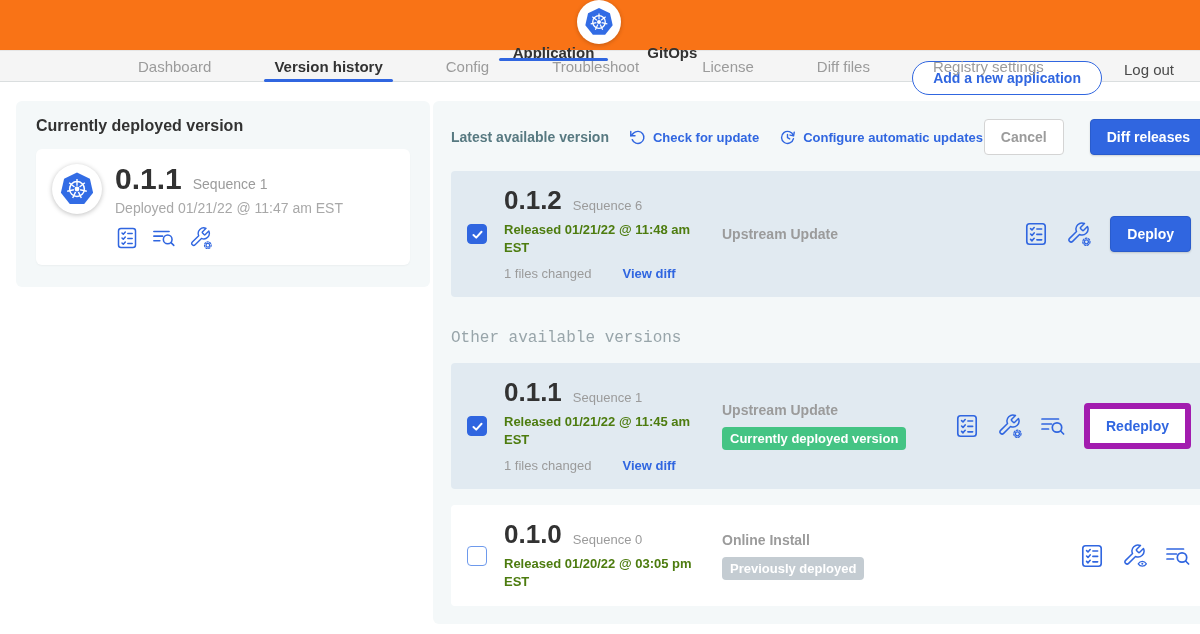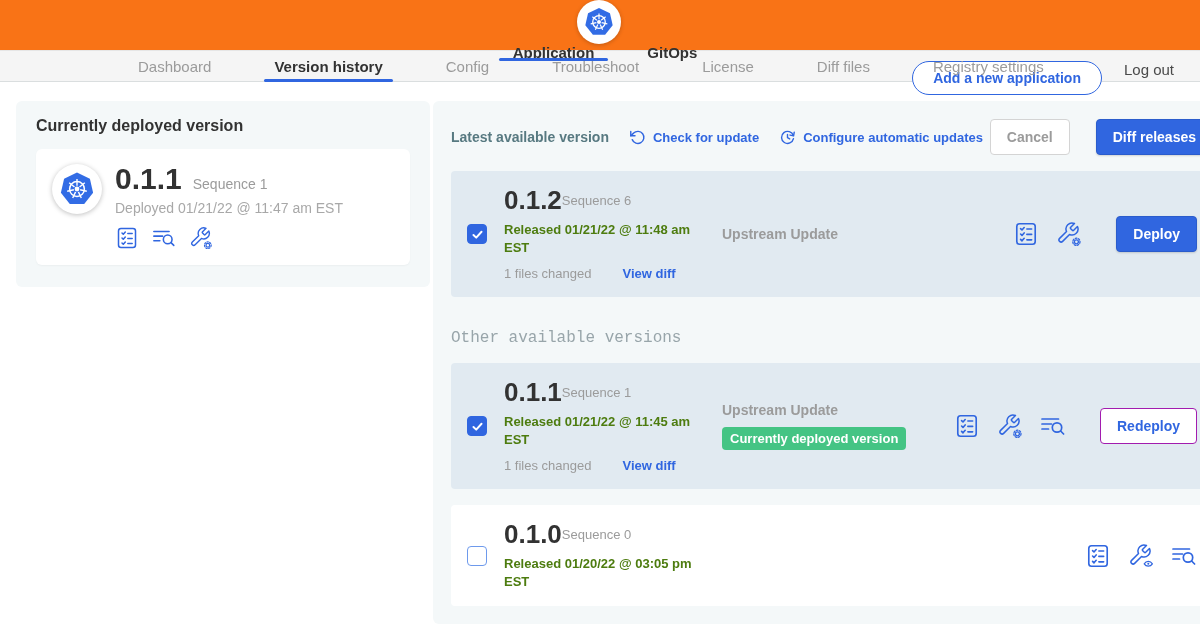--- a/index.html
+++ b/index.html
@@ -57,45 +57,45 @@
   .rp-header { display:flex; align-items:center; }
   .rp-title { font-size:14px; font-weight:bold; color:#577981; }
   .rp-link { display:flex; align-items:center; gap:7px; color:#3066e0; font-size:13px;
     font-weight:bold; margin-left:20px; cursor:pointer; }
   .rp-link svg { width:17px; height:17px; }
   .rp-buttons { margin-left:auto; display:flex; gap:26px; }
   .btn { font-family:inherit; font-size:14px; font-weight:bold; border-radius:4px;
     padding:9px 16px; cursor:pointer; white-space:nowrap; }
   .btn-secondary { background:#fff; color:#9b9b9b; border:1px solid #d4d4d4; }
   .btn-primary { background:#3066e0; color:#fff; border:1px solid #2a5ccc; box-shadow:0 1px 2px rgba(0,0,0,.15); }
-  .btn-outline { background:#fff; color:#3066e0; border:1px solid #a21caf; }
+  .btn-outline { background:#fff; color:#3066e0; border:6px solid #a21caf; }
 
   .version-card { border-radius:4px; padding:16px; display:flex; align-items:center;
     margin-top:16px; background:#fff; }
   .version-card.selected { background:#e1eaf1; }
   .vc-checkbox { width:20px; height:20px; border-radius:4px; flex:none; cursor:pointer;
     background:#fff; border:1.5px solid #6e9aec; display:flex; align-items:center; justify-content:center; }
   .vc-checkbox.checked { background:#3066e0; border-color:#3066e0; }
   .vc-checkbox:not(.checked) svg { display:none; }
   .vc-info { margin-left:17px; width:218px; flex:none; }
-  .vc-version-row { display:flex; align-items:center; }
+  .vc-version-row { display:flex; align-items:flex-end; gap:11px; }
   .vc-version { font-size:26px; font-weight:bold; color:#323232; line-height:1; }
   .vc-seq { font-size:13px; color:#9b9b9b; }
   .vc-released { font-size:13px; font-weight:bold; color:#4d7c0f; margin-top:8px; line-height:1.35; width:196px; }
   .vc-files { margin-top:10px; font-size:13px; color:#9b9b9b; display:flex; gap:31px; align-items:center; }
   .view-diff { color:#3066e0; font-weight:bold; cursor:pointer; }
   .vc-source { width:232px; flex:none; }
   .vc-source-label { font-size:14px; font-weight:bold; color:#9b9b9b; }
   .vc-badge { display:inline-block; margin-top:9px; font-size:13px; font-weight:bold;
     color:#fff; padding:4px 8px; border-radius:4px; }
   .vc-badge.green { background:#44c484; }
   .vc-badge.gray  { background:#c4ccd2; }
   .vc-badge:empty { display:none; }
   .vc-actions { margin-left:auto; display:flex; align-items:center; gap:17px; color:#3066e0; }
-  .vc-actions .btn { margin-left:17px; }
+  .vc-actions .btn { margin-left:1px; }
   .other-title { font-size:16px; color:#98a5aa; margin-top:32px;font-family:Liberation Mono, monospace; }
 </style>
 </head>
 <body>
 
 <svg width="0" height="0" style="position:absolute" aria-hidden="true">
   <defs>
     <symbol id="i-k8s" viewBox="0 0 40 40">
       <polygon points="20,3.5 32.9,9.7 36.1,23.7 27.2,34.9 12.8,34.9 3.9,23.7 7.1,9.7" fill="#326ce5"></polygon>
       <circle cx="20" cy="20" r="7.4" fill="none" stroke="#fff" stroke-width="1.5"></circle>
@@ -309,20 +309,24 @@
       <div class="vc-checkbox">
         
       </div>
       <div class="vc-info">
         <div class="vc-version-row">
           <span class="vc-version">0.1.0</span>
           <span class="vc-seq">Sequence 0</span>
         </div>
         <div class="vc-released">Released 01/20/22 @ 03:05 pm EST</div>
       </div>
+      <div class="vc-source">
+        <div class="vc-source-label">Online Install</div>
+        <span class="vc-badge gray">Previously deployed</span>
+      </div>
       <div class="vc-actions">
         <svg class="icon26">
             <use href="#i-checklist"></use>
           </svg>
         <svg class="icon26">
             <use href="#i-wrench-eye"></use>
           </svg>
         <svg class="icon26">
             <use href="#i-lines-search"></use>
           </svg>

